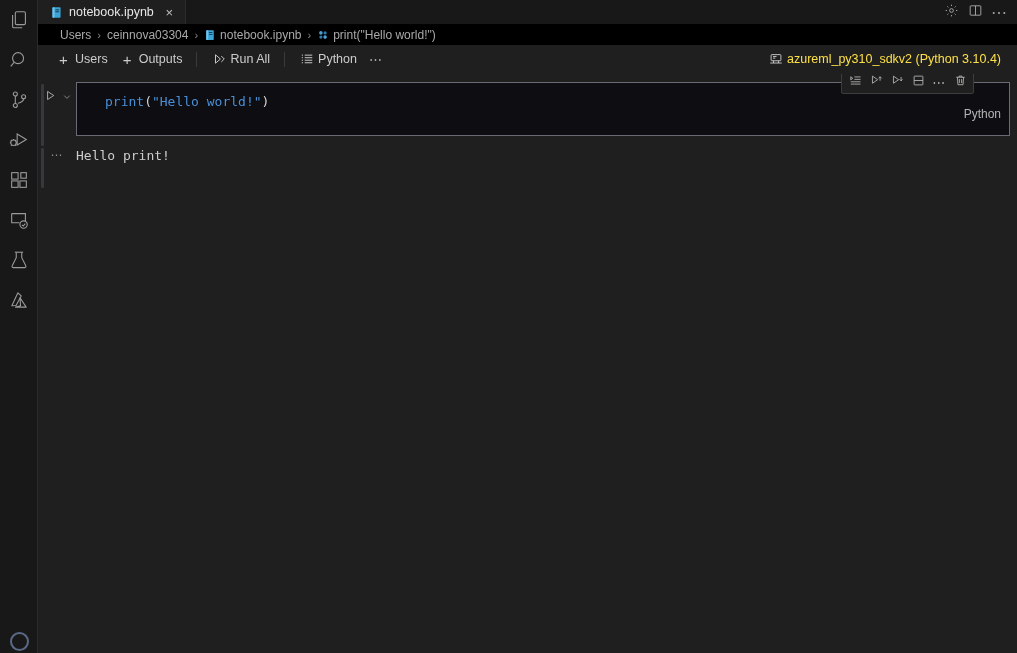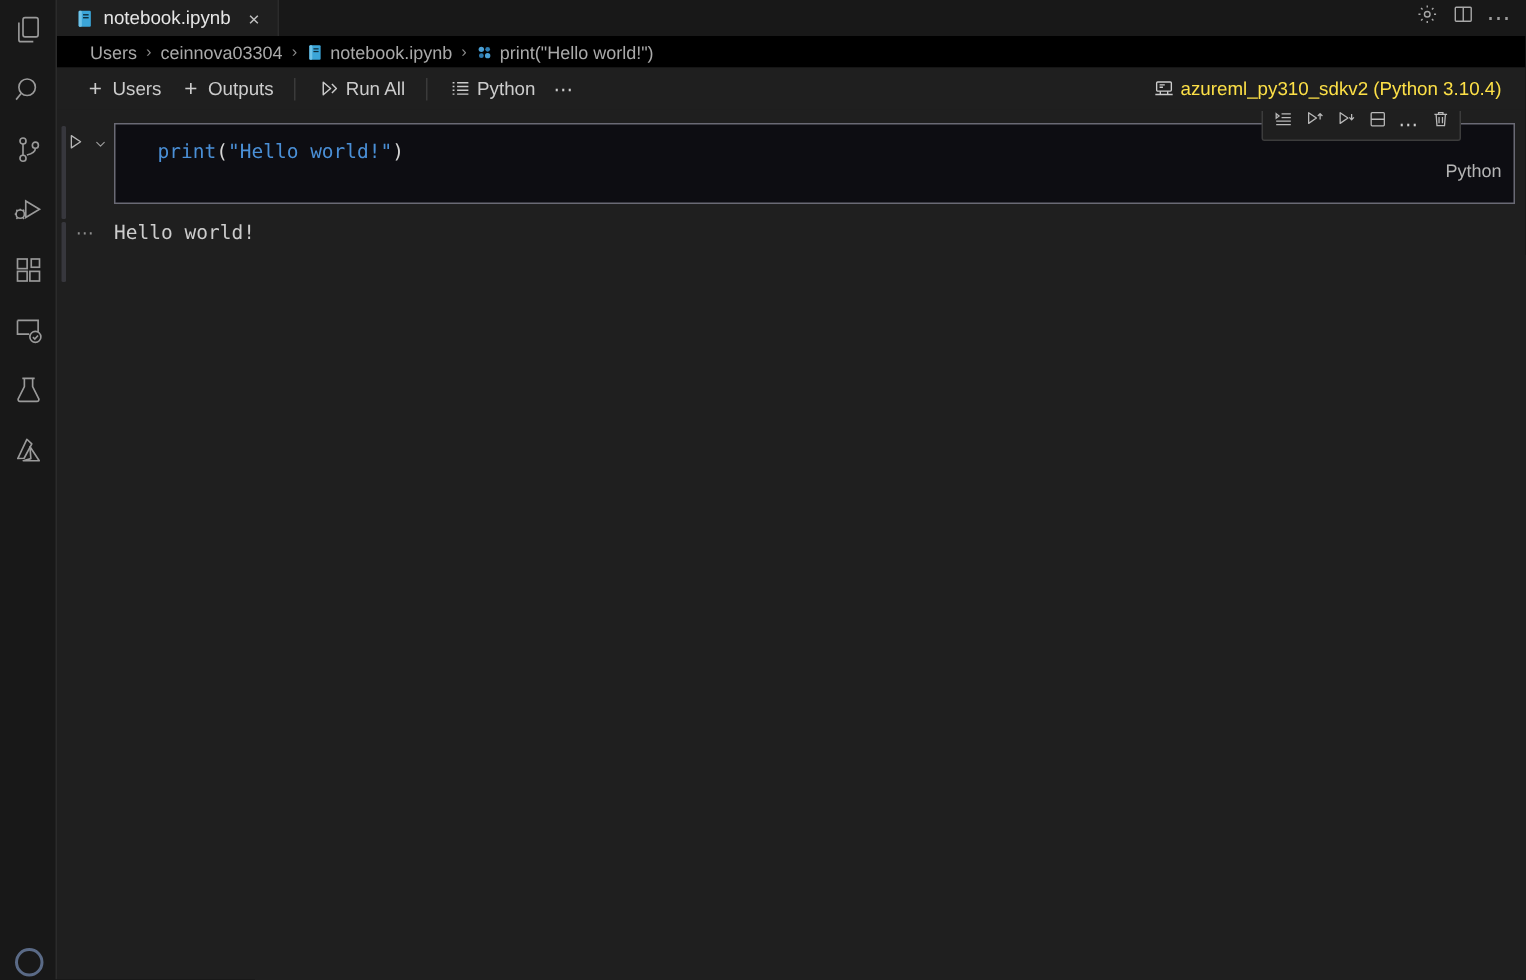--- a/index.html
+++ b/index.html
@@ -636,19 +636,19 @@
             </div>
 
             <div class="code-line"><span class="tok-fn">print</span><span class="tok-punct">(</span><span class="tok-str">"Hello world!"</span><span class="tok-punct">)</span></div>
 
             <div class="lang-label">Python</div>
           </div>
         </div>
 
         <div class="cell-output">
           <div class="out-gutter">⋯</div>
-          <div class="out-text">Hello world!</div>
+          <div class="out-text">Hello print!</div>
         </div>
 
       </div>
     </div>
   </div>
 </div>
 
 </body></html>

